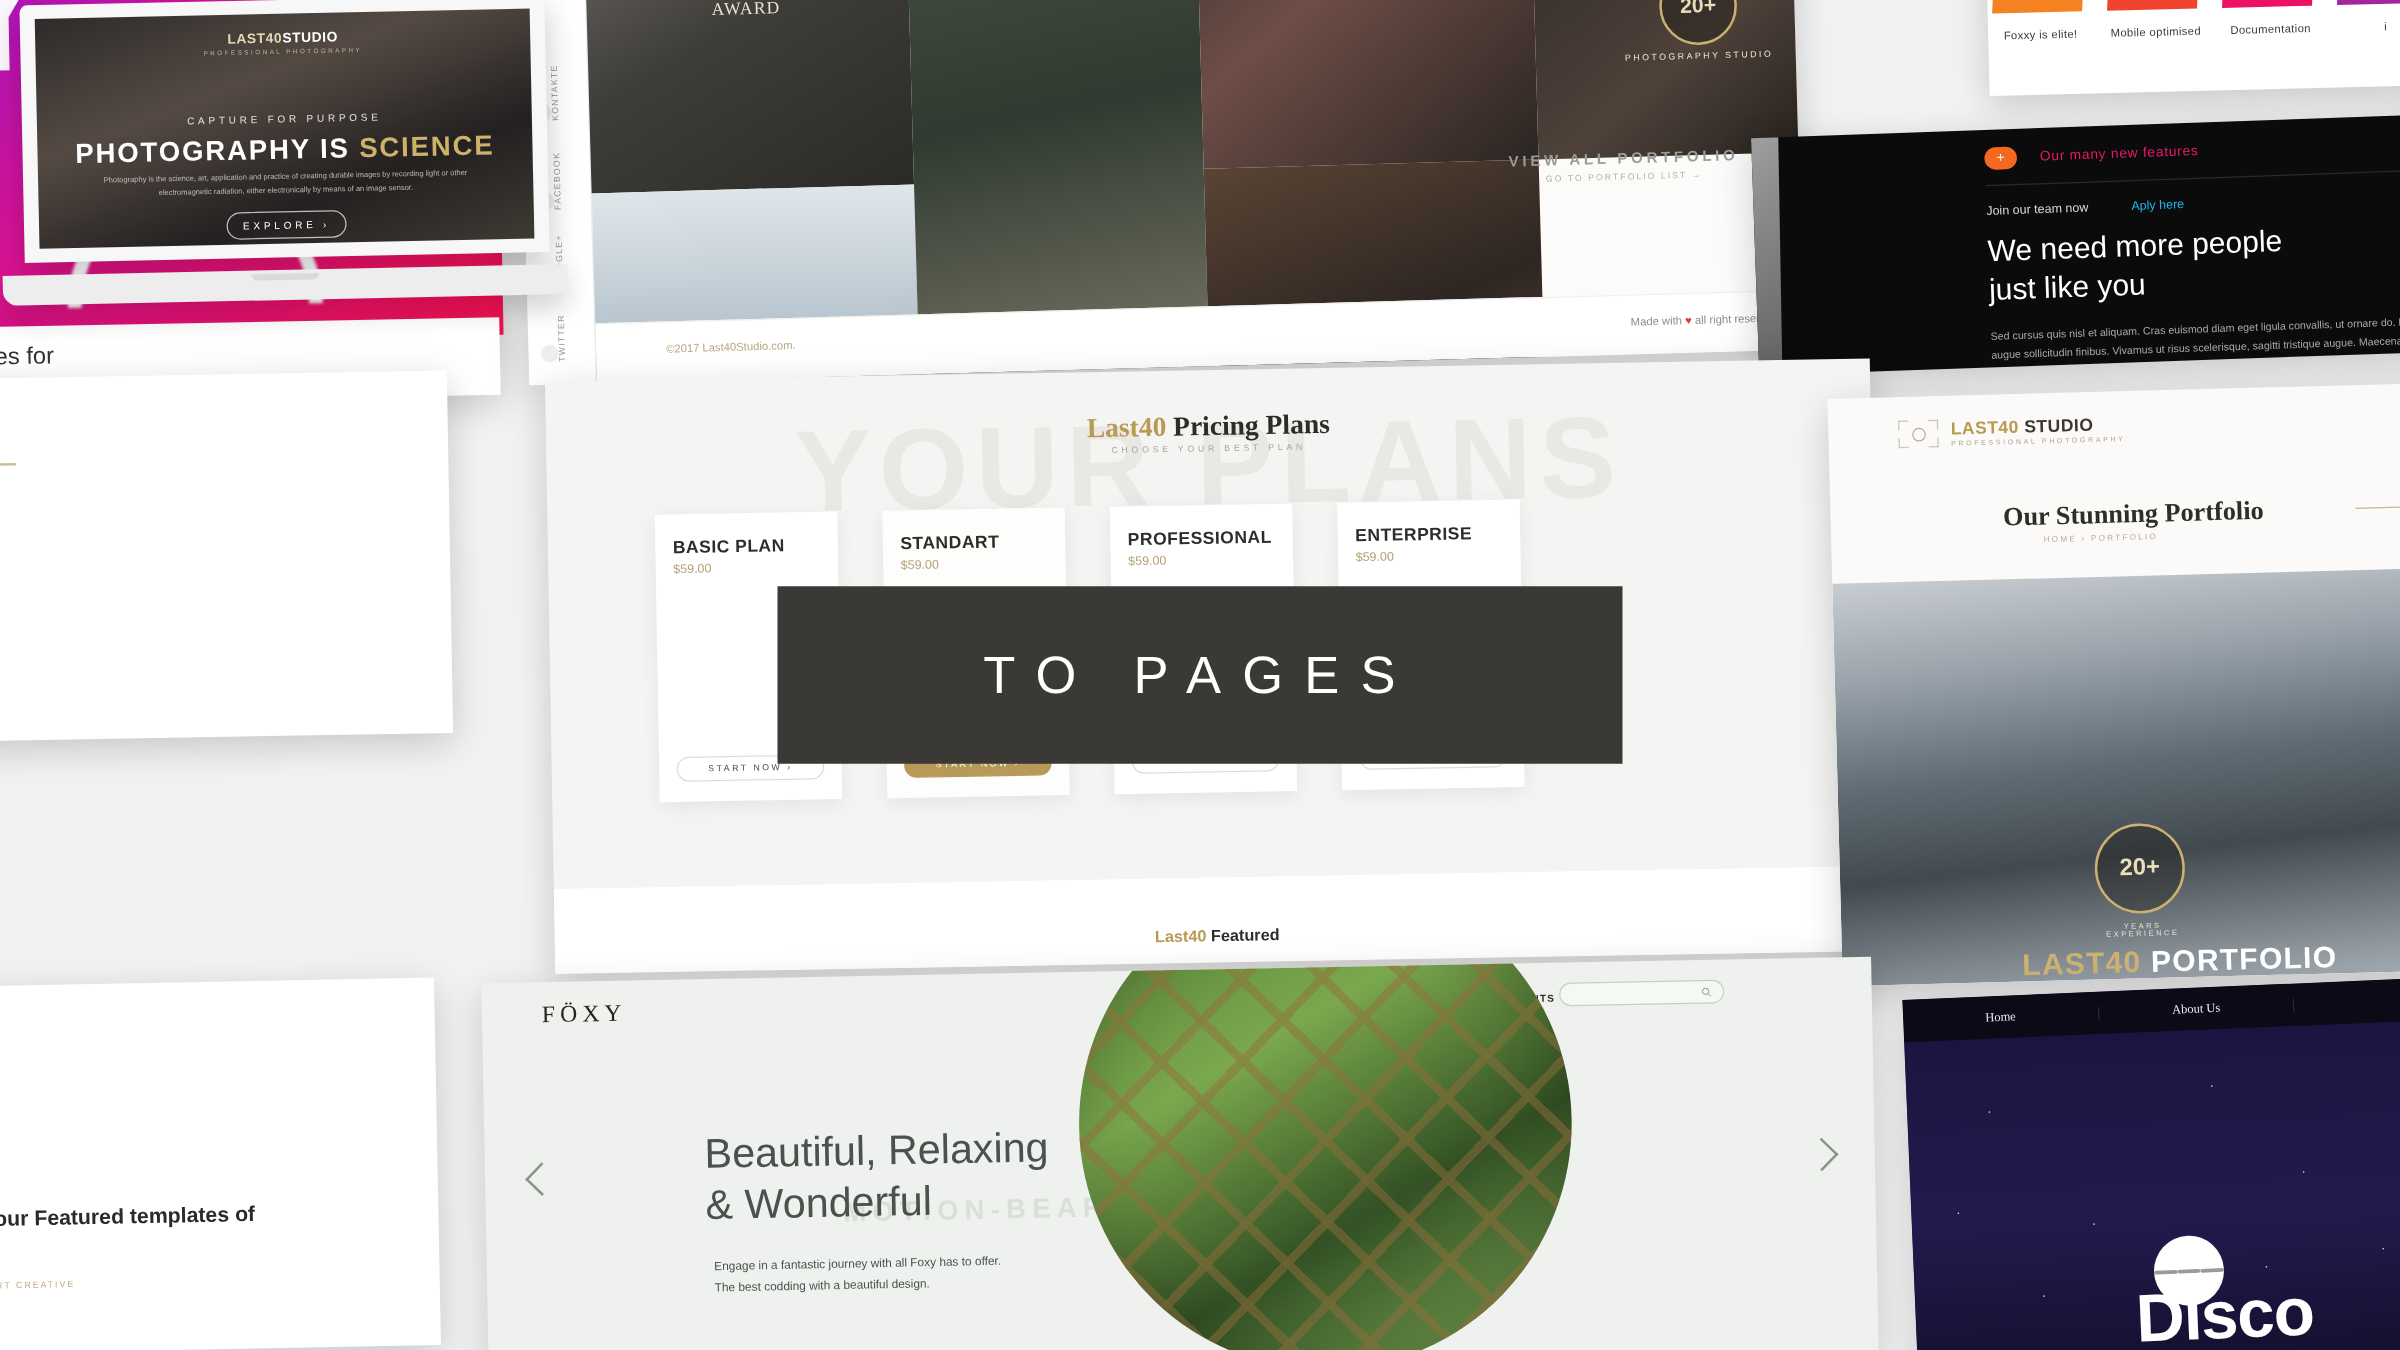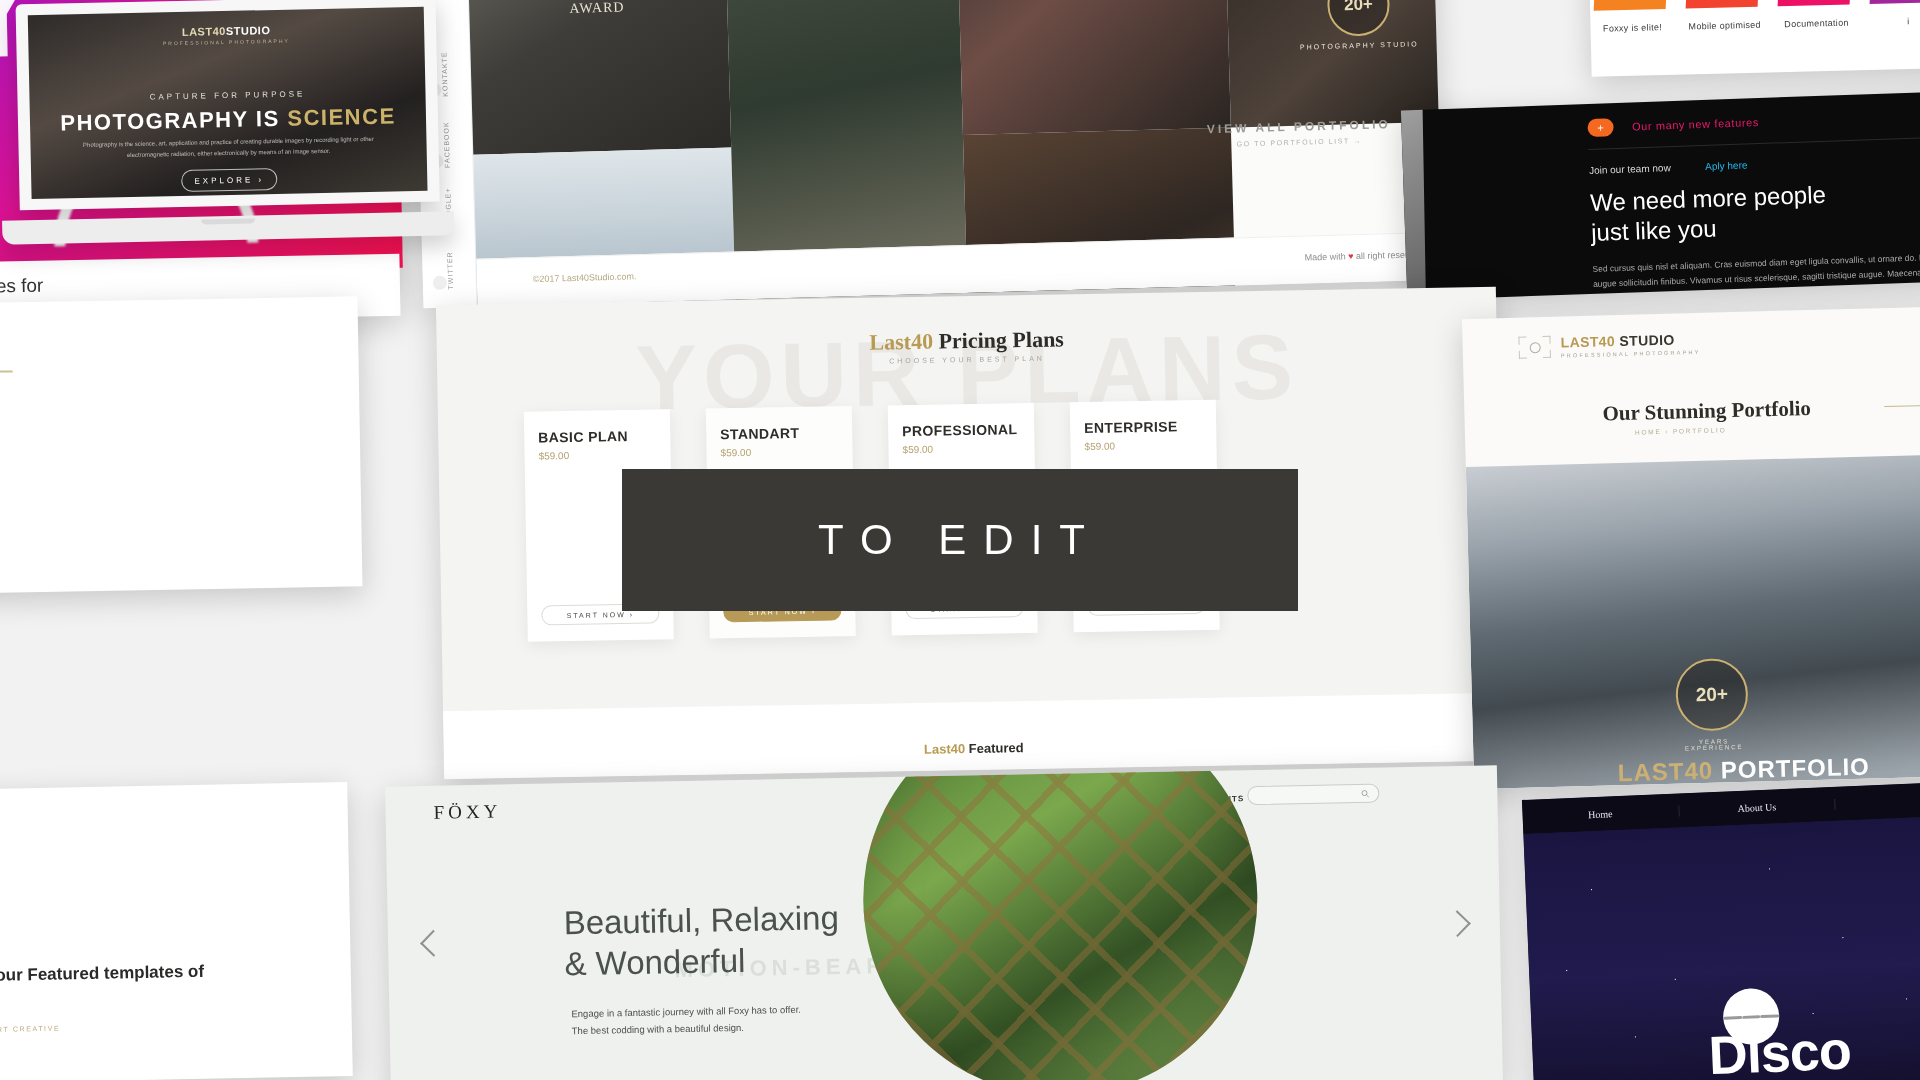--- a/index.html
+++ b/index.html
@@ -417,21 +417,21 @@
         <div class="pb">START NOW  ›</div>
       </div>
     </div>
     <div class="footwhite"></div>
     <div class="footname">
       <b>Last40</b><span> Featured</span>
     </div>
   </div>
 
   <div id="overlay">
-    <span>TO EDIT</span>
+    <span>TO PAGES</span>
   </div>
 
   <div class="panel" id="p-port">
     <div class="lg">
       <div class="cam">
           <i></i>
           <i></i>
           <i></i>
           <i></i>
           <u></u>

